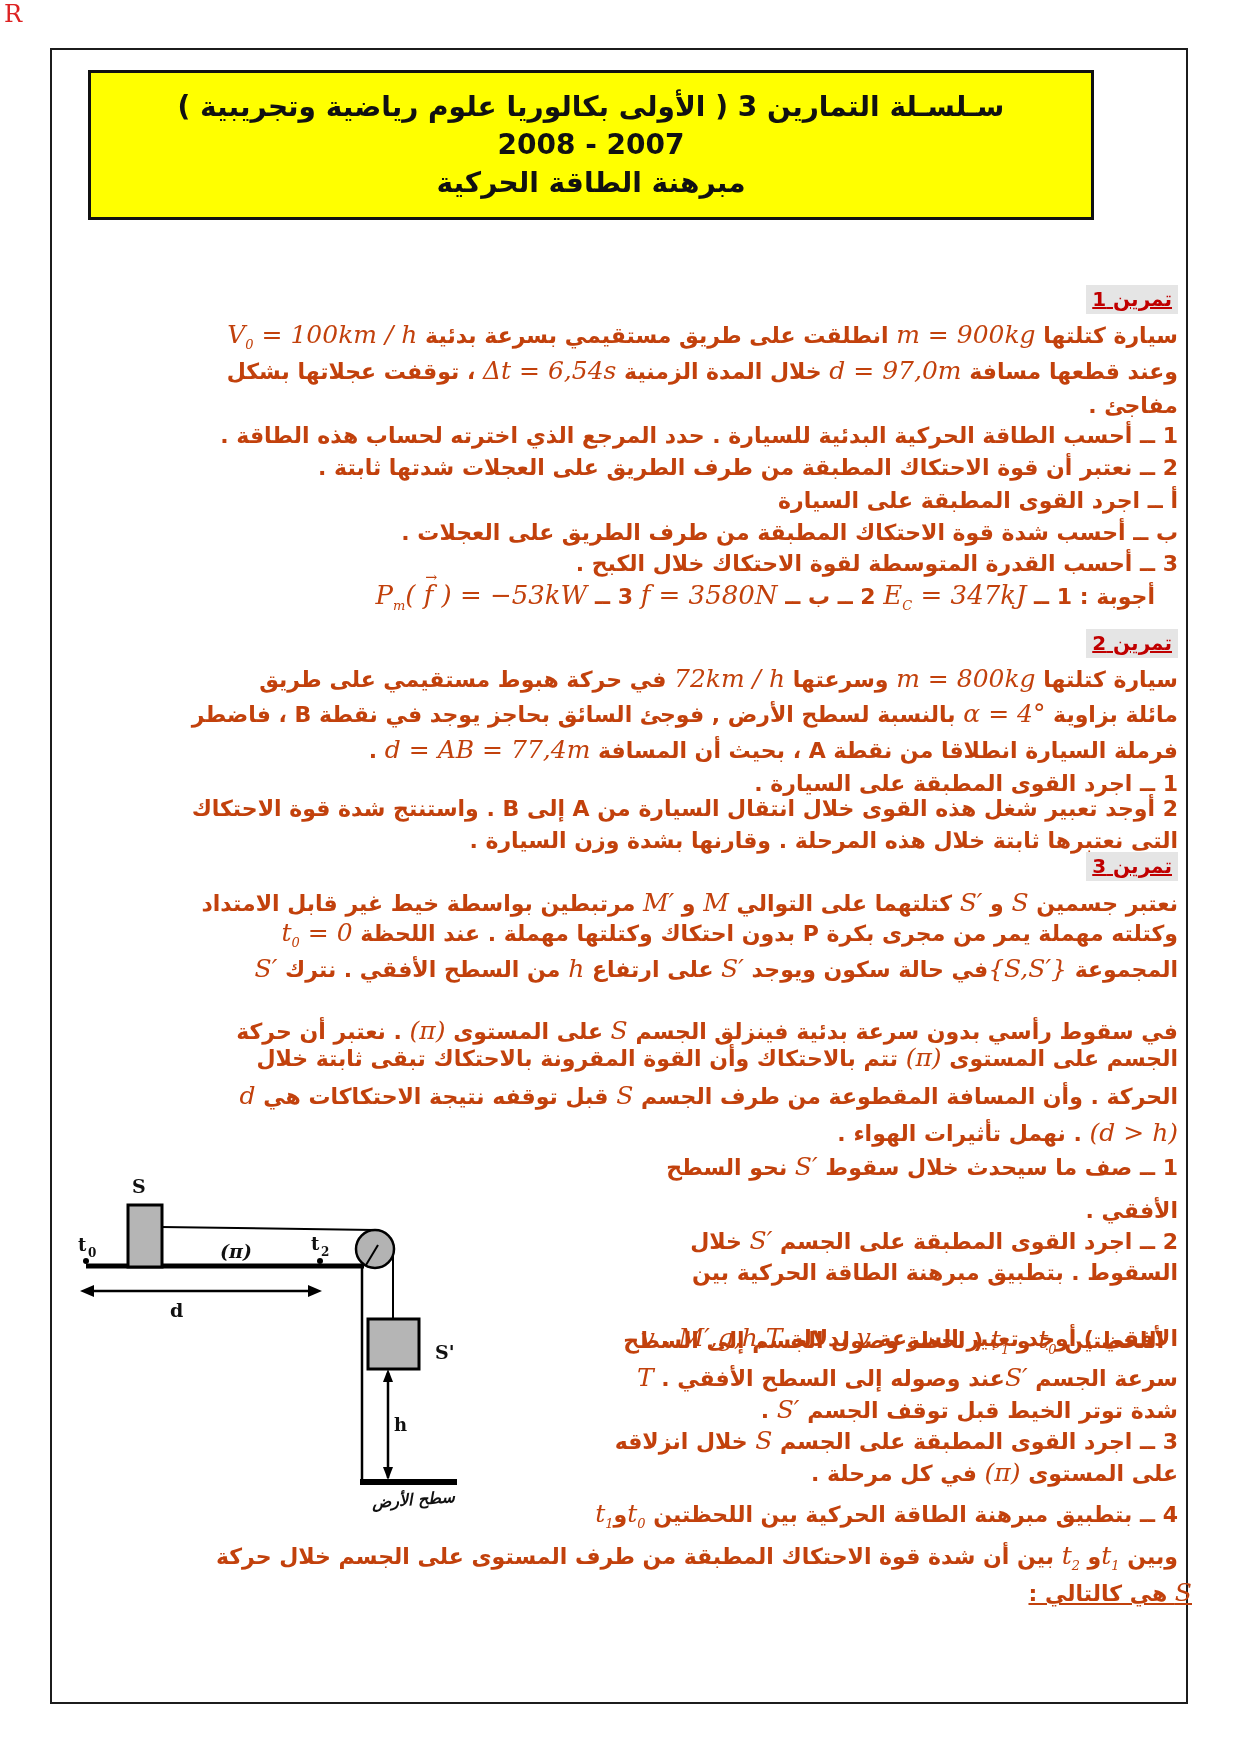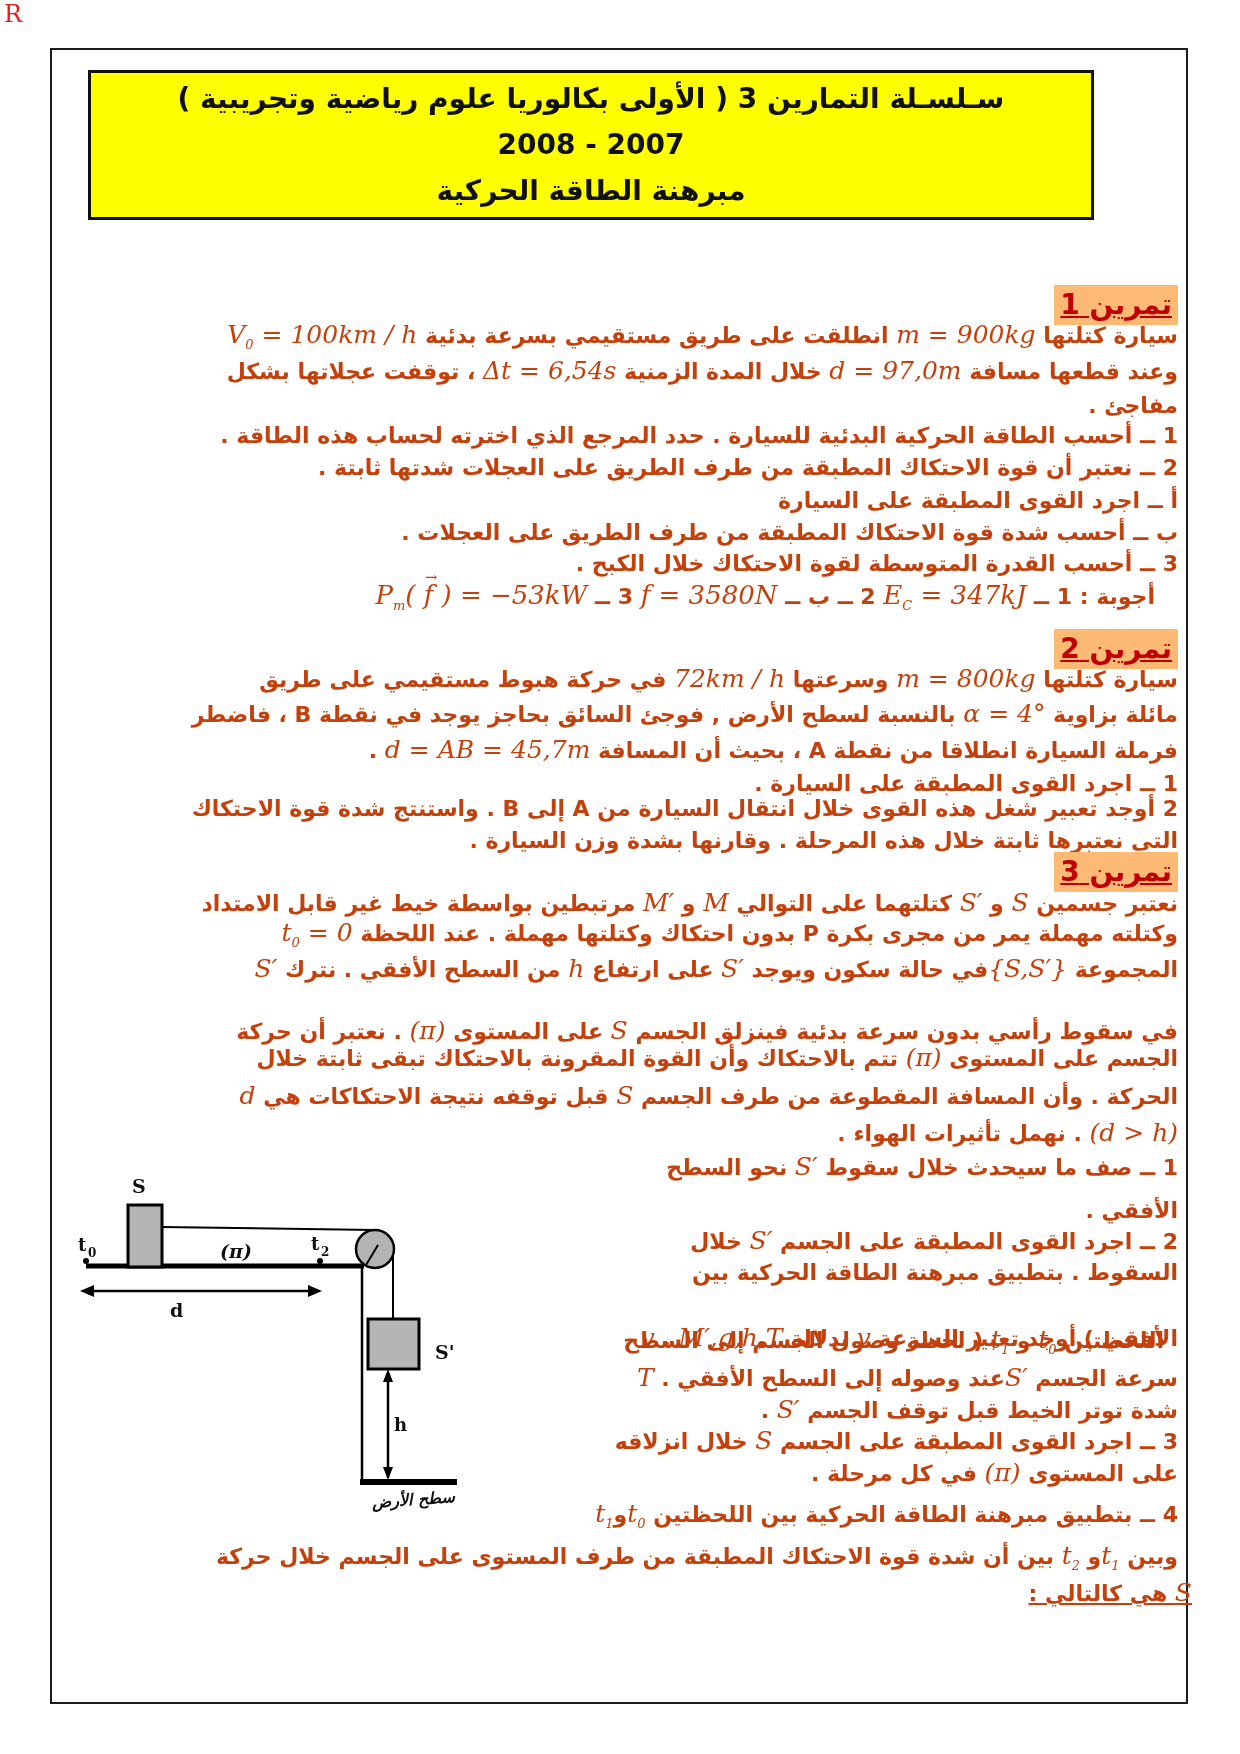--- a/index.html
+++ b/index.html
@@ -3,31 +3,31 @@
 <meta charset="utf-8">
 <style>
   html,body{margin:0;padding:0;background:#ffffff;}
   .page{position:relative;width:1240px;height:1754px;background:#ffffff;overflow:hidden;
         font-family:"DejaVu Sans",sans-serif;}
   .corner-r{position:absolute;left:4px;top:0px;color:#dd2222;font-family:"DejaVu Serif",serif;
         font-size:24px;font-weight:400;}
   .frame{position:absolute;left:50px;top:48px;width:1134px;height:1652px;border:2px solid #1c1c1c;}
   .title-box{position:absolute;left:88px;top:70px;width:1000px;height:144px;background:#ffff00;
         border:3px solid #111;display:flex;flex-direction:column;justify-content:center;
-        align-items:center;text-align:center;gap:8px;}
+        align-items:center;text-align:center;}
   .title-box .tline{font-size:28px;font-weight:700;color:#111;line-height:38px;
         font-family:"DejaVu Sans",sans-serif;}
   .line{position:absolute;white-space:nowrap;text-align:right;font-family:"DejaVu Sans",sans-serif;
         font-weight:700;font-size:22px;color:#c2410c;line-height:1.35;}
   .line .ar{font-family:"DejaVu Sans",sans-serif;}
   .math{font-family:"DejaVu Serif",serif;font-style:italic;font-weight:400;font-size:25px;}
   .math sub{font-size:13px;font-style:italic;line-height:0;}
   .ans .math{font-size:26px;}
-  .ex-header{background:#fdba74;color:#c00000;text-decoration:underline;padding:1px 6px;
-        font-size:28px;}
+  .ex-header{background:#e5e5e5;color:#c00000;text-decoration:underline;padding:1px 6px;
+        font-size:20px;}
   .vec{position:relative;display:inline-block;}
   .vec::after{content:"\2192";position:absolute;left:0.12em;top:-0.72em;font-size:0.55em;
         font-style:normal;}
   svg text{font-family:"DejaVu Serif",serif;font-weight:700;fill:#111;}
   .ground-label{font-family:"DejaVu Sans",sans-serif !important;font-style:italic;font-weight:700;}
 </style>
 </head>
 <body>
 
 <div class="page">
@@ -49,21 +49,21 @@
       <div class="line" dir="rtl" style="top: 391px; right: 62px;"><span class="ar">مفاجئ .</span></div>
       <div class="line" dir="rtl" style="top: 421px; right: 62px;"><span class="ar">1 ــ أحسب الطاقة الحركية البدئية للسيارة . حدد المرجع الذي اخترته لحساب هذه الطاقة .</span></div>
       <div class="line" dir="rtl" style="top: 453px; right: 62px;"><span class="ar">2 ــ نعتبر أن قوة الاحتكاك المطبقة من طرف الطريق على العجلات شدتها ثابتة .</span></div>
       <div class="line" dir="rtl" style="top: 486px; right: 62px;"><span class="ar">أ ــ اجرد القوى المطبقة على السيارة</span></div>
       <div class="line" dir="rtl" style="top: 518px; right: 62px;"><span class="ar">ب ــ أحسب شدة قوة الاحتكاك المطبقة من طرف الطريق على العجلات .</span></div>
       <div class="line" dir="rtl" style="top: 549px; right: 62px;"><span class="ar">3 ــ أحسب القدرة المتوسطة لقوة الاحتكاك خلال الكبح .</span></div>
       <div class="line ans" dir="rtl" style="top: 578px; right: 85px;"><span class="ar">أجوبة : 1 ــ </span><span class="math" dir="ltr"><span>E</span><sub>C</sub><span> = 347kJ</span></span><span class="ar">  2 ــ ب ــ </span><span class="math" dir="ltr"><span>f = 3580N</span></span><span class="ar">  3 ــ </span><span class="math" dir="ltr"><span>P</span><sub>m</sub><span>( </span><span class="vec">f</span><span> ) = −53kW</span></span></div>
       <div class="line ex-header" dir="rtl" style="top: 629px; right: 62px;"><span class="ar">تمرين 2</span></div>
       <div class="line" dir="rtl" style="top: 662px; right: 62px;"><span class="ar">سيارة كتلتها </span><span class="math" dir="ltr"><span>m = 800kg</span></span><span class="ar"> وسرعتها </span><span class="math" dir="ltr"><span>72km / h</span></span><span class="ar"> في حركة هبوط مستقيمي على طريق</span></div>
       <div class="line" dir="rtl" style="top: 697px; right: 62px;"><span class="ar">مائلة بزاوية </span><span class="math" dir="ltr"><span>α = 4°</span></span><span class="ar"> بالنسبة لسطح الأرض , فوجئ السائق بحاجز يوجد في نقطة B ، فاضطر</span></div>
-      <div class="line" dir="rtl" style="top: 733px; right: 62px;"><span class="ar">فرملة السيارة انطلاقا من نقطة A ، بحيث أن المسافة </span><span class="math" dir="ltr"><span>d = AB = 45,7m</span></span><span class="ar"> .</span></div>
+      <div class="line" dir="rtl" style="top: 733px; right: 62px;"><span class="ar">فرملة السيارة انطلاقا من نقطة A ، بحيث أن المسافة </span><span class="math" dir="ltr"><span>d = AB = 77,4m</span></span><span class="ar"> .</span></div>
       <div class="line" dir="rtl" style="top: 769px; right: 62px;"><span class="ar">1 ــ اجرد القوى المطبقة على السيارة .</span></div>
       <div class="line" dir="rtl" style="top: 794px; right: 62px;"><span class="ar">2 أوجد تعبير شغل هذه القوى خلال انتقال السيارة من A إلى B . واستنتج شدة قوة الاحتكاك</span></div>
       <div class="line" dir="rtl" style="top: 826px; right: 62px;"><span class="ar">التي نعتبرها ثابتة خلال هذه المرحلة . وقارنها بشدة وزن السيارة .</span></div>
       <div class="line ex-header" dir="rtl" style="top: 852px; right: 62px;"><span class="ar">تمرين 3</span></div>
       <div class="line" dir="rtl" style="top: 886px; right: 62px;"><span class="ar">نعتبر جسمين </span><span class="math" dir="ltr"><span>S</span></span><span class="ar"> و </span><span class="math" dir="ltr"><span>S′</span></span><span class="ar"> كتلتهما على التوالي </span><span class="math" dir="ltr"><span>M</span></span><span class="ar"> و </span><span class="math" dir="ltr"><span>M′</span></span><span class="ar"> مرتبطين بواسطة خيط غير قابل الامتداد</span></div>
       <div class="line" dir="rtl" style="top: 916px; right: 62px;"><span class="ar">وكتلته مهملة يمر من مجرى بكرة P بدون احتكاك وكتلتها مهملة . عند اللحظة </span><span class="math" dir="ltr"><span>t</span><sub>0</sub><span> = 0</span></span></div>
       <div class="line" dir="rtl" style="top: 952px; right: 62px;"><span class="ar">المجموعة </span><span class="math" dir="ltr"><span>{S,S′}</span></span><span class="ar">في حالة سكون ويوجد </span><span class="math" dir="ltr"><span>S′</span></span><span class="ar"> على ارتفاع </span><span class="math" dir="ltr"><span>h</span></span><span class="ar"> من السطح الأفقي .  نترك </span><span class="math" dir="ltr"><span>S′</span></span></div>
       <div class="line" dir="rtl" style="top: 992px; right: 62px; margin-top: 22px;"><span class="ar">في سقوط رأسي بدون سرعة بدئية فينزلق الجسم </span><span class="math" dir="ltr"><span>S</span></span><span class="ar"> على المستوى </span><span class="math" dir="ltr"><span>(π)</span></span><span class="ar"> . نعتبر أن حركة</span></div>
       <div class="line" dir="rtl" style="top: 1041px; right: 62px;"><span class="ar">الجسم على المستوى </span><span class="math" dir="ltr"><span>(π)</span></span><span class="ar"> تتم بالاحتكاك وأن القوة المقرونة بالاحتكاك تبقى ثابتة خلال</span></div>
       <div class="line" dir="rtl" style="top: 1079px; right: 62px;"><span class="ar">الحركة . وأن المسافة المقطوعة من طرف الجسم </span><span class="math" dir="ltr"><span>S</span></span><span class="ar"> قبل توقفه نتيجة الاحتكاكات هي </span><span class="math" dir="ltr"><span>d</span></span></div>

